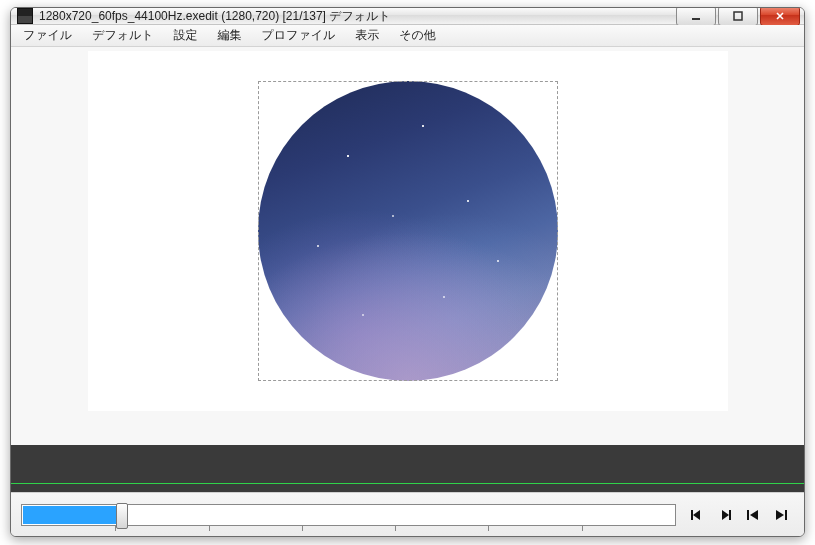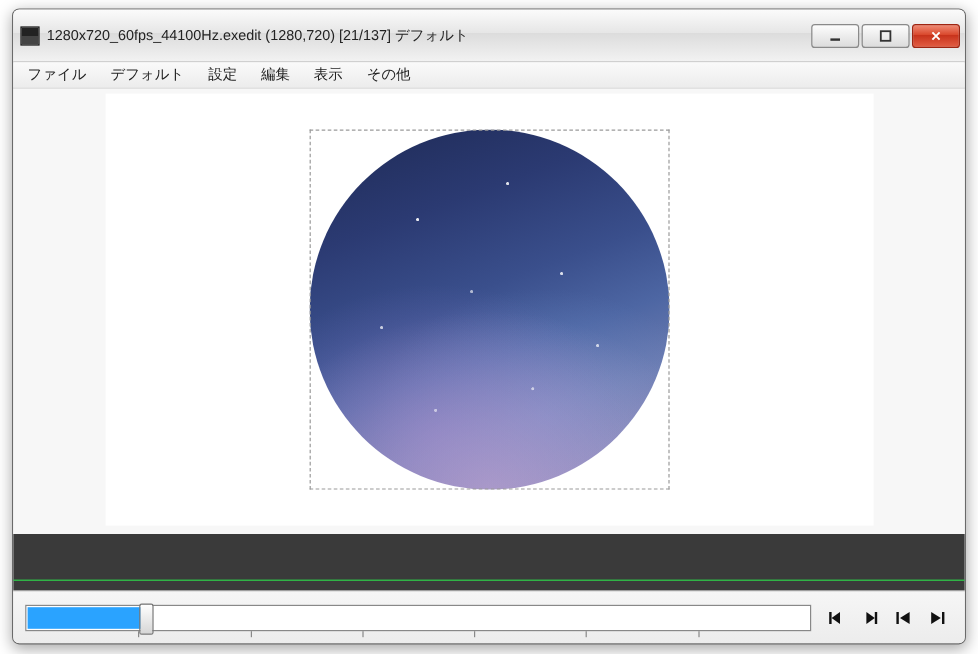--- a/index.html
+++ b/index.html
@@ -18,21 +18,21 @@
     border: 1px solid #6a6a6a;
     border-radius: 6px;
     box-shadow: 0 3px 12px rgba(0,0,0,0.35);
     background: #fff;
     display: flex;
     flex-direction: column;
     overflow: hidden;
   }
   
   .titlebar {
-    height: 44px;
+    height: 17px;
     background: linear-gradient(to bottom, #fbfbfb, #e6e6e6 45%, #dcdcdc 46%, #f2f2f2);
     border-bottom: 1px solid #c5c5c5;
     display: flex;
     align-items: center;
     padding: 0 0 0 6px;
   }
   .app-icon {
     width: 16px; height: 16px;
     background: linear-gradient(to bottom,#222 0 50%,#444 50% 100%);
     border:1px solid #111;
@@ -184,20 +184,21 @@
           </svg>
       </div>
     </div>
   </div>
 
   <div class="menubar">
     <div class="menu-item">ファイル</div>
     <div class="menu-item">デフォルト</div>
     <div class="menu-item">設定</div>
     <div class="menu-item">編集</div>
+    <div class="menu-item">プロファイル</div>
     <div class="menu-item">表示</div>
     <div class="menu-item">その他</div>
   </div>
 
   <div class="preview-area">
     <div class="canvas">
       <div class="circle-img"></div>
       <div class="selection"></div>
     </div>
   </div>

